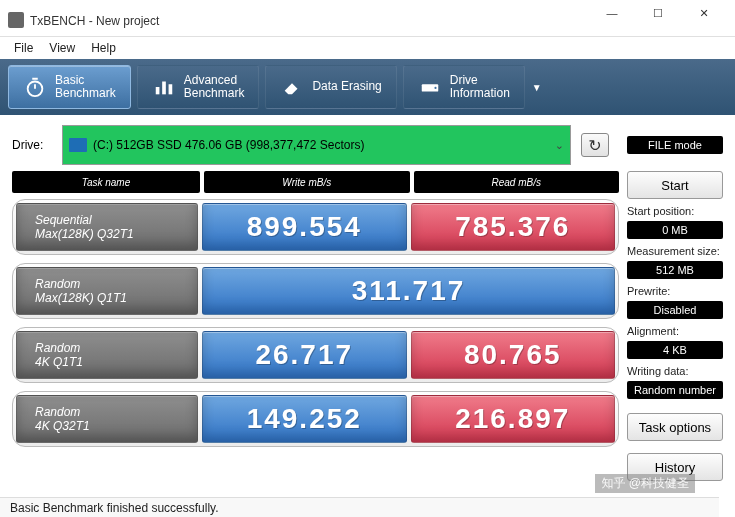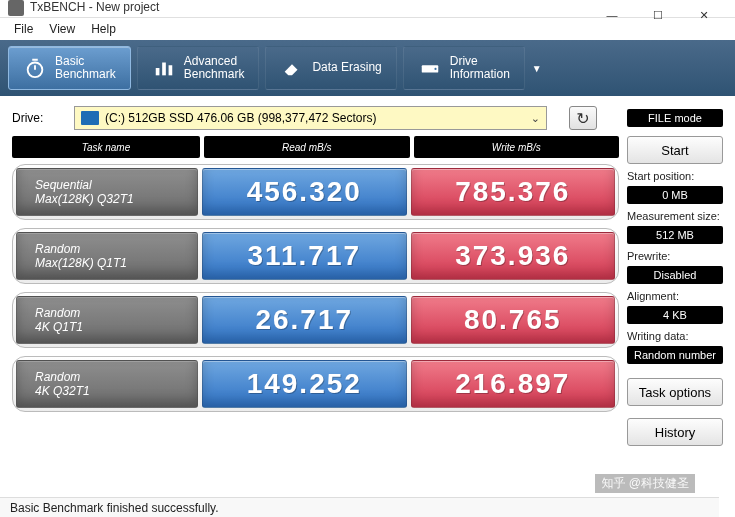--- a/index.html
+++ b/index.html
@@ -1,39 +1,39 @@
 <!DOCTYPE html>
 <html><head>
 <meta charset="utf-8">
 <style>
 * { margin: 0; padding: 0; box-sizing: border-box; font-family: "Segoe UI", Arial, sans-serif; }
 body { background: #fff; width: 735px; height: 517px; overflow: hidden; position: relative; }
 
 
-.titlebar { height: 18px; background: #fff; display: flex; align-items: flex-start; padding: 0 8px; border-bottom: 1px solid #e0e0e0; }
+.titlebar { height: 37px; background: #fff; display: flex; align-items: flex-end; padding: 8px 8px; border-bottom: 1px solid #e0e0e0; }
 .titlebar-icon { width: 16px; height: 16px; background: #666; margin-right: 6px; border-radius: 2px; }
 .titlebar-text { font-size: 12px; color: #333; flex: 1; }
 .winbtn { width: 46px; height: 30px; display: flex; align-items: center; justify-content: center; color: #333; font-size: 11px; }
 
 
 .menubar { height: 22px; display: flex; align-items: center; padding: 0 6px; background: #fff; }
 .menubar span { font-size: 12px; color: #222; padding: 2px 8px; }
 
 
 .toolbar { height: 56px; background: linear-gradient(to bottom, #4a6a8a, #2f5373); display: flex; align-items: stretch; padding: 6px 8px; gap: 6px; }
 .nav-btn { flex: 0 0 auto; display: flex; align-items: center; gap: 8px; padding: 4px 14px; color: #fff; font-size: 12px; border-radius: 3px; background: linear-gradient(to bottom, #4a6a8a, #2f5373); border: 1px solid rgba(255,255,255,0.08); }
 .nav-btn.active { background: linear-gradient(to bottom, #6c9ed0, #3d6fa1); border: 1px solid #8fb8e0; box-shadow: inset 0 1px 0 rgba(255,255,255,0.3); }
 .nav-icon { width: 24px; height: 24px; display: flex; align-items: center; justify-content: center; }
 .nav-text { display: flex; flex-direction: column; line-height: 1.1; }
 .nav-dropdown { display: flex; align-items: center; justify-content: center; width: 20px; color: #fff; font-size: 10px; margin-left: -4px; }
 
 
-.drive-row { display: flex; align-items: center; padding: 10px 12px 6px; gap: 22px; }
+.drive-row { display: flex; align-items: center; padding: 10px 12px 6px; gap: 10px; }
 .drive-label { font-size: 12px; width: 40px; }
-.drive-select { flex: 1; display: flex; align-items: center; background: #fef9c3; border: 1px solid #999; height: 24px; padding: 0 6px; font-size: 12px; }
+.drive-select { flex: 1; display: flex; align-items: center; background: #22c55e; border: 1px solid #999; height: 40px; padding: 0 6px; font-size: 12px; }
 .drive-icon { width: 18px; height: 14px; margin-right: 6px; position: relative; }
 .drive-icon::before { content: ""; position: absolute; inset: 0; background: #1e6db5; border-radius: 1px; }
 .drive-select-text { flex: 1; }
 .drive-chevron { color: #444; font-size: 11px; padding-left: 6px; }
 .refresh-btn { width: 28px; height: 24px; display: flex; align-items: center; justify-content: center; background: linear-gradient(to bottom, #fafafa, #e2e2e2); border: 1px solid #888; border-radius: 3px; color: #333; }
 
 
 .layout { display: flex; padding: 0 12px 0 12px; }
 .main { flex: 1; }
 .sidebar { width: 104px; display: flex; flex-direction: column; gap: 4px; padding-left: 8px; }
@@ -140,47 +140,44 @@
   <div style="width:104px; padding-left:8px;">
     <div class="side-dark">FILE mode</div>
   </div>
 </div>
 
 <div class="layout">
   <div class="main">
 
     <div class="tbl-head">
       <div class="th-name">Task name</div>
+      <div class="th-val">Write mB/s</div>
       <div class="th-val">Read mB/s</div>
-      <div class="th-val">Write mB/s</div>
     </div>
 
     <div class="row">
       <div class="cell cell-name">
         <span>Sequential</span>
         <span>Max(128K) Q32T1</span>
       </div>
       <div class="cell cell-read">
-          <span class="bignum">456.320</span>
+          <span class="bignum">899.554</span>
         </div>
       <div class="cell cell-write">
           <span class="bignum">785.376</span>
         </div>
     </div>
 
     <div class="row">
       <div class="cell cell-name">
         <span>Random</span>
         <span>Max(128K) Q1T1</span>
       </div>
       <div class="cell cell-read">
           <span class="bignum">311.717</span>
-        </div>
-      <div class="cell cell-write">
-          <span class="bignum">373.936</span>
         </div>
     </div>
 
     <div class="row">
       <div class="cell cell-name">
         <span>Random</span>
         <span>4K Q1T1</span>
       </div>
       <div class="cell cell-read">
           <span class="bignum">26.717</span>

